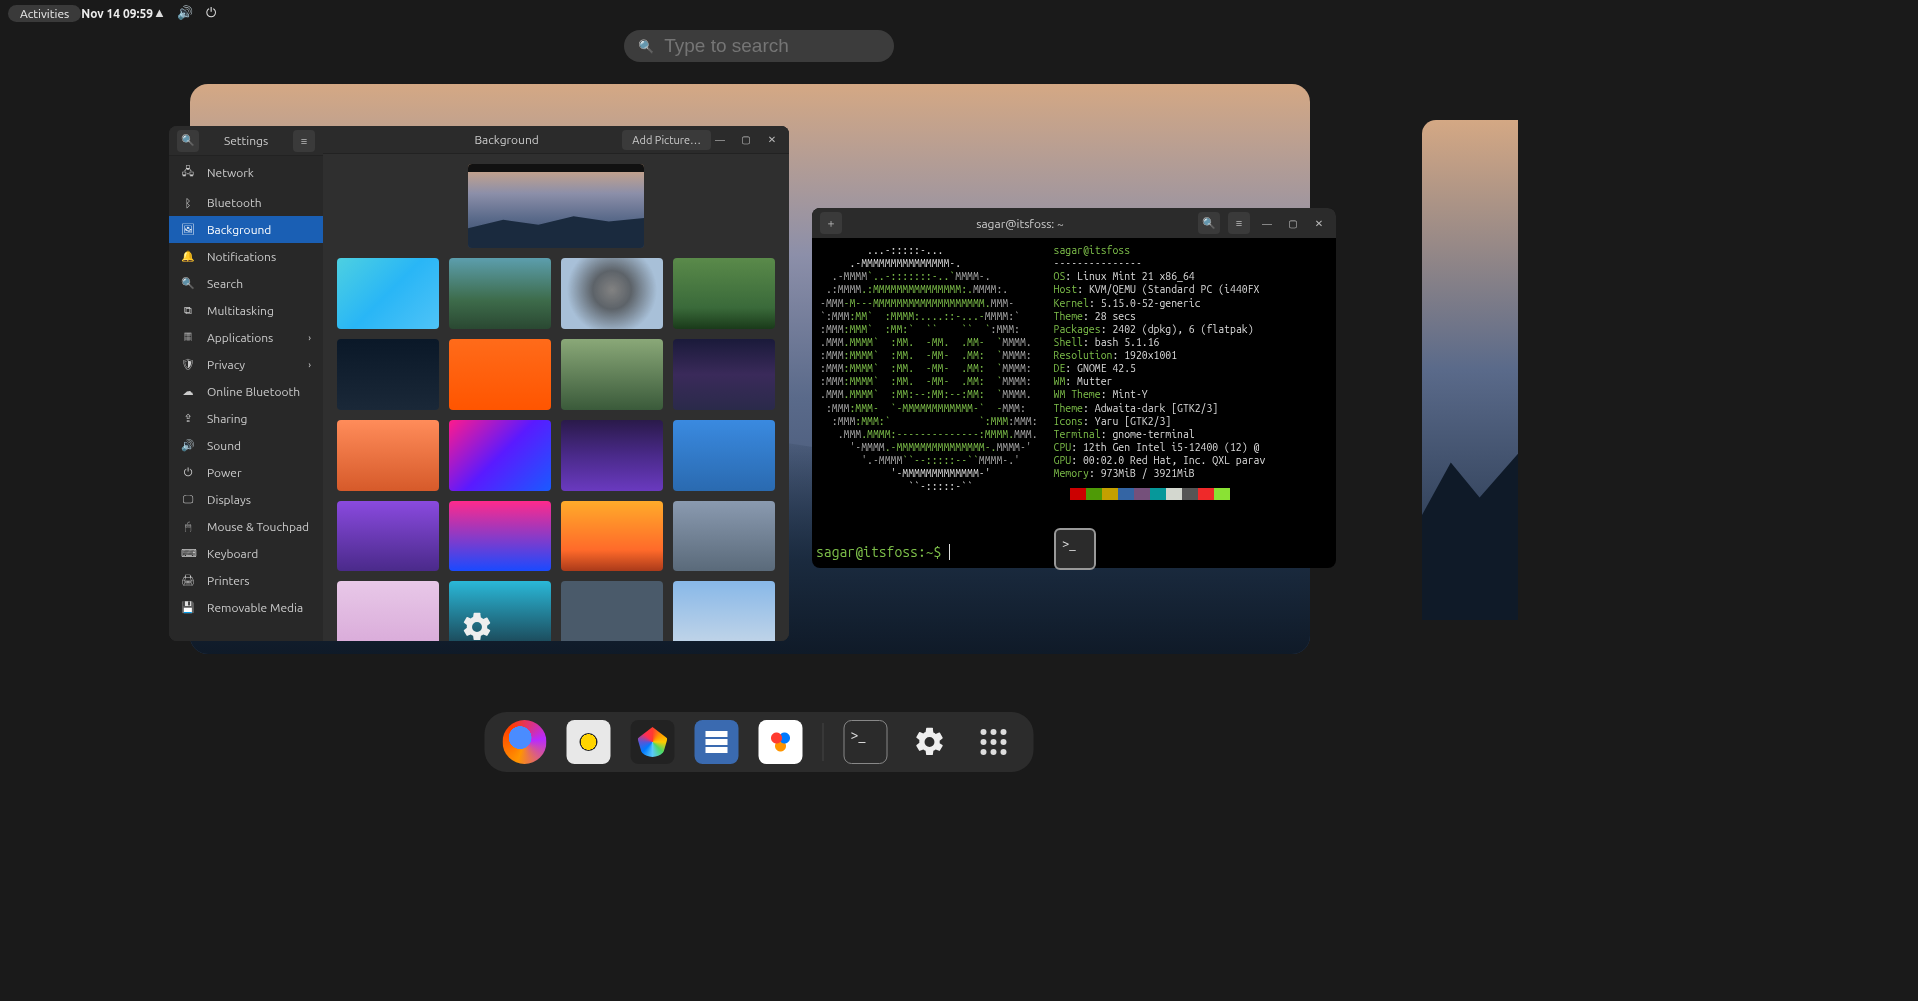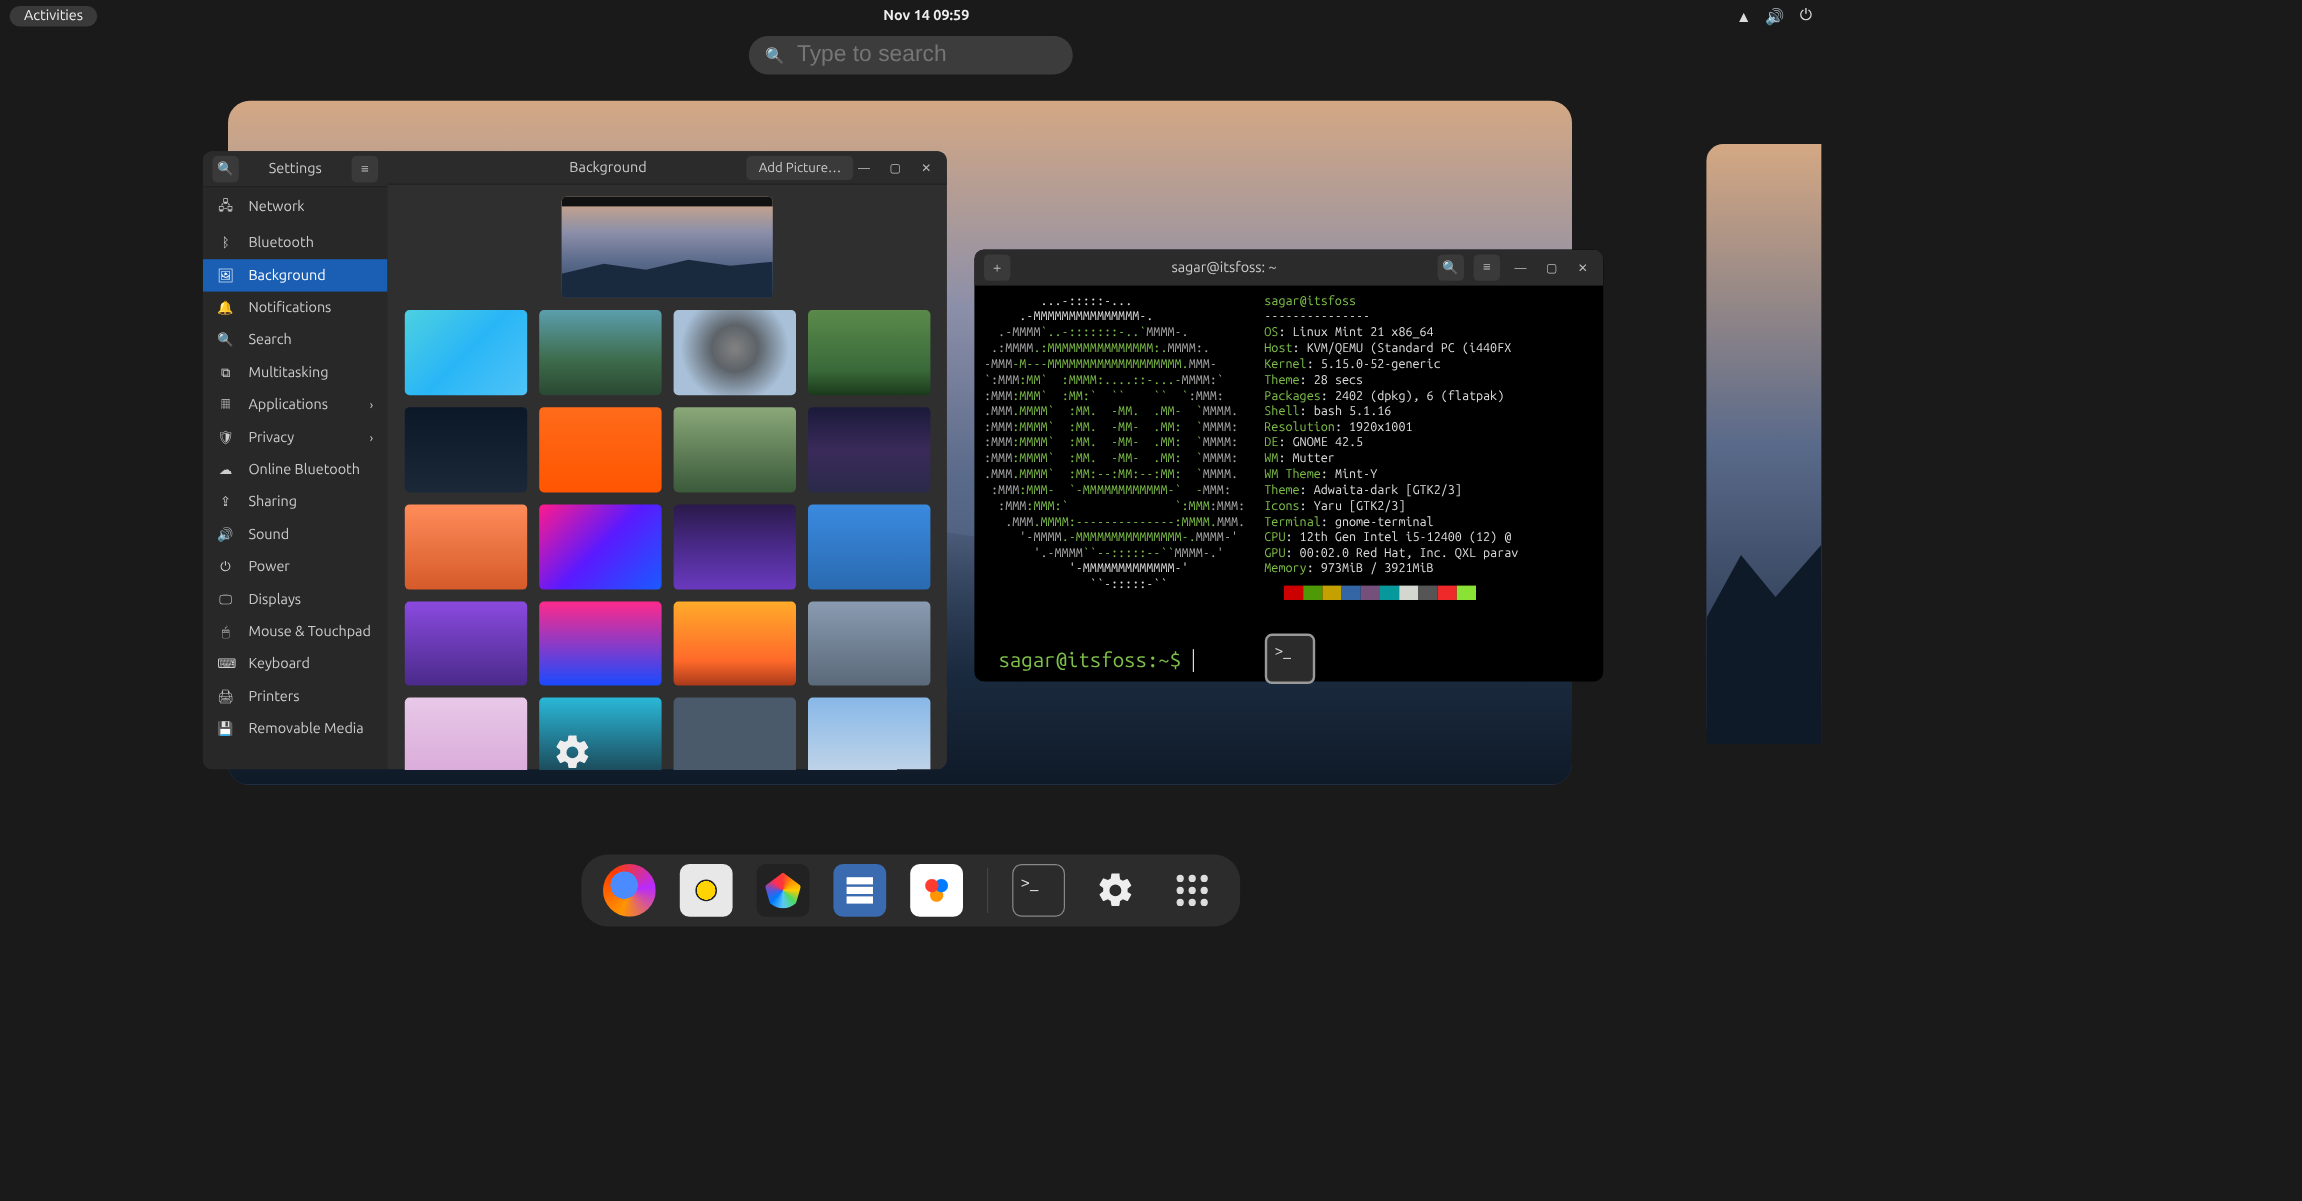--- a/index.html
+++ b/index.html
@@ -15,33 +15,32 @@
 }
 
 
 .top-bar {
   position: absolute;
   top: 0; left: 0; right: 0;
   height: 26px;
   background: #1a1a1a;
   display: flex;
   align-items: center;
-  justify-content: space-between;
   padding: 0 8px;
   z-index: 100;
 }
 .activities-btn {
   background: #3a3a3a;
   border-radius: 12px;
   padding: 2px 12px;
   font-size: 12px;
   color: #eee;
   cursor: pointer;
 }
-.clock { font-size: 12px; color: #eee; font-weight: 600; margin-left: 16px; }
+.clock { font-size: 12px; color: #eee; font-weight: 600; }
 .top-right { display: flex; gap: 12px; font-size: 13px; }
 .top-right span { cursor: pointer; }
 
 
 .search-wrap {
   position: absolute;
   top: 30px;
   left: 50%;
   transform: translateX(-50%);
   width: 270px;
@@ -284,23 +283,23 @@
 .ascii .g { color: #7ec04a; }
 .ascii .w { color: #ddd; }
 .neofetch-info .k { color: #7ec04a; }
 .neofetch-info .v { color: #ddd; }
 .color-row {
   margin-top: 8px;
   display: flex;
 }
 .color-row span { width: 16px; height: 12px; display: inline-block; }
 .prompt-line {
-  padding: 0 20px 8px;
+  padding: 0 4px 8px;
   font-family: "Ubuntu Mono", monospace;
-  font-size: 17px;
+  font-size: 14px;
 }
 .prompt-line .u { color: #7ec04a; }
 
 
 .float-app-terminal {
   position: absolute;
   top: 528px;
   left: 1054px;
   width: 42px; height: 42px;
   background: #2b2b2b;

